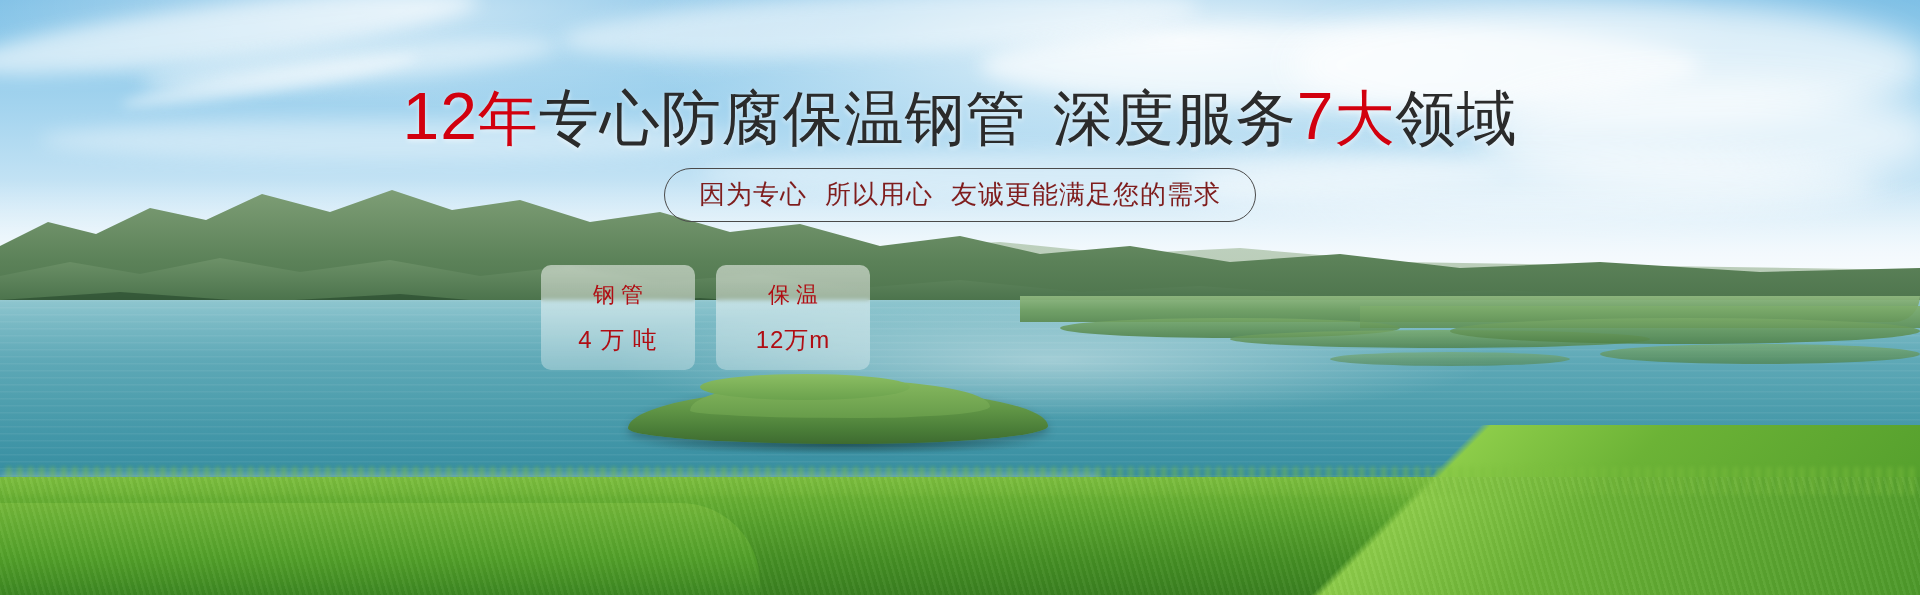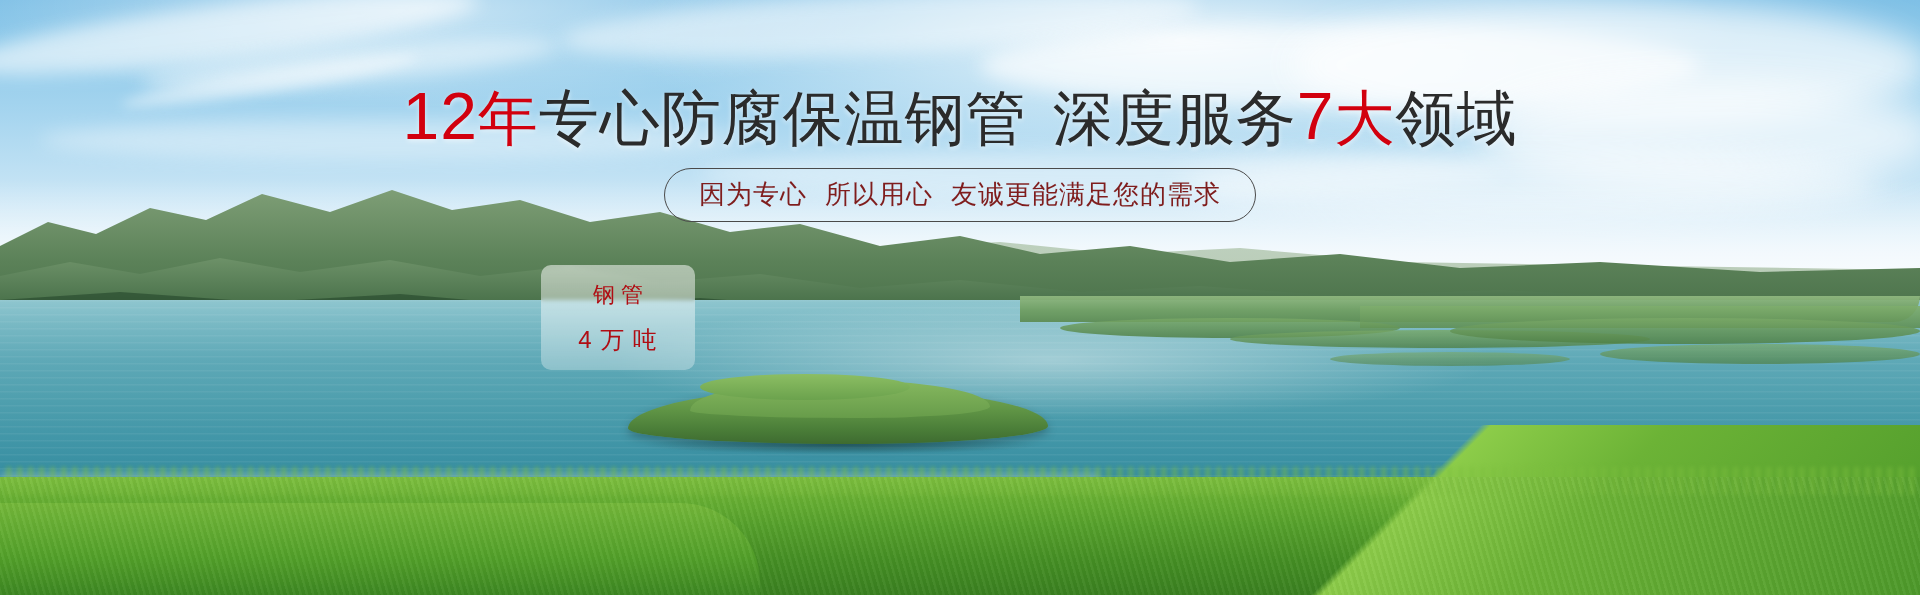--- a/index.html
+++ b/index.html
@@ -263,16 +263,22 @@
   <div class="cards">
 
     <div class="card">
       <div class="card-title">钢管</div>
       <div class="card-value">
         <span>4 万 吨</span><sup></sup>
       </div>
     </div>
 
 
+    <div class="card">
+      <div class="card-title">保温</div>
+      <div class="card-value">
+        <span>12万m</span><sup></sup>
+      </div>
+    </div>
 
   </div>
 
 </div>
 
 </body></html>

